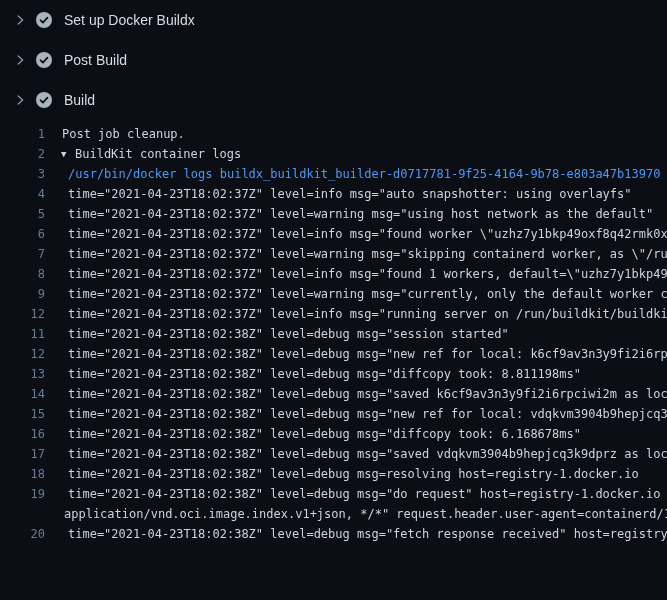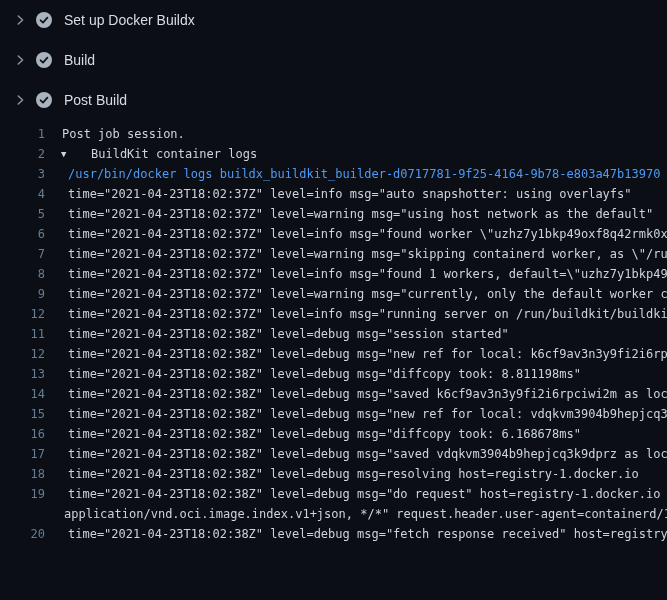--- a/index.html
+++ b/index.html
@@ -27,21 +27,21 @@
   .log-row{
     display:flex;height:20px;line-height:20px;overflow:hidden;
     font-family:"DejaVu Sans Mono","Liberation Mono",monospace;
     font-size:12px;white-space:pre;
   }
   .num{flex:0 0 45px;text-align:right;color:#647e99;user-select:none;cursor:pointer}
   .txt{color:#ccd4dd}
   .tri{display:none;color:#ccd4dd;font-size:9px;line-height:20px;margin-left:16px;width:10px;flex:0 0 10px}
   .k-group .tri{display:inline-block}
   .k-plain .txt{margin-left:17px}
-  .k-group .txt{margin-left:20px}
+  .k-group .txt{margin-left:4px}
   .k-entry .txt{margin-left:23px}
   .k-command .txt{margin-left:23px;color:#4d9bf8;font-weight:400}
   .k-continuation .txt{margin-left:19px}
 </style>
 </head>
 <body>
 
 <div>
   <div class="steps" id="sections">
   <div class="step-row">
@@ -64,44 +64,44 @@
       <svg width="14" height="14" viewBox="0 0 16 16">
         <path d="M6 3.5 L11 8 L6 12.5" stroke="#8b949e" stroke-width="1.7" fill="none" stroke-linecap="round" stroke-linejoin="round"></path>
       </svg>
     </span>
     <span class="check">
       <svg width="16" height="16" viewBox="0 0 16 16">
         <circle cx="8" cy="8" r="8" fill="#a9b3bd"></circle>
         <path d="M4.6 8.3 L7 10.6 L11.4 5.7" stroke="#10141a" stroke-width="1.8" fill="none" stroke-linecap="round" stroke-linejoin="round"></path>
       </svg>
     </span>
-    <span class="step-label">Build</span>
+    <span class="step-label">Post Build</span>
   </div>
 
   <div class="step-row">
     <span class="chev">
       <svg width="14" height="14" viewBox="0 0 16 16">
         <path d="M6 3.5 L11 8 L6 12.5" stroke="#8b949e" stroke-width="1.7" fill="none" stroke-linecap="round" stroke-linejoin="round"></path>
       </svg>
     </span>
     <span class="check">
       <svg width="16" height="16" viewBox="0 0 16 16">
         <circle cx="8" cy="8" r="8" fill="#a9b3bd"></circle>
         <path d="M4.6 8.3 L7 10.6 L11.4 5.7" stroke="#10141a" stroke-width="1.8" fill="none" stroke-linecap="round" stroke-linejoin="round"></path>
       </svg>
     </span>
-    <span class="step-label">Post Build</span>
+    <span class="step-label">Build</span>
   </div>
 
 </div>
   <div class="logbox" id="logrows">
   <div class="log-row k-plain">
     <span class="num">1</span>
     
-    <span class="txt">Post job session.</span>
+    <span class="txt">Post job cleanup.</span>
   </div>
 
   <div class="log-row k-group">
     <span class="num">2</span>
     <span class="tri">▼</span>
     <span class="txt">BuildKit container logs</span>
   </div>
 
   <div class="log-row k-command">
     <span class="num">3</span>

